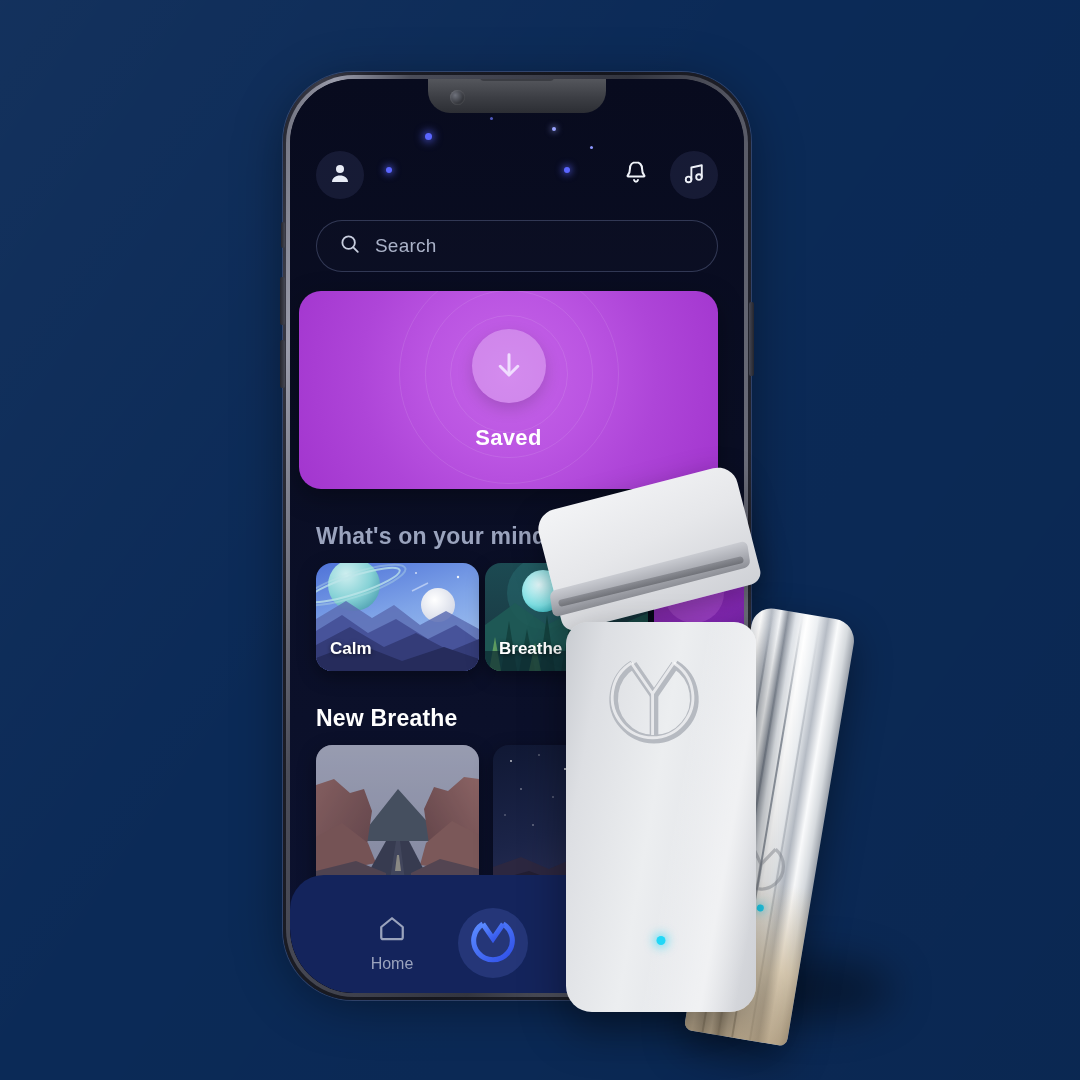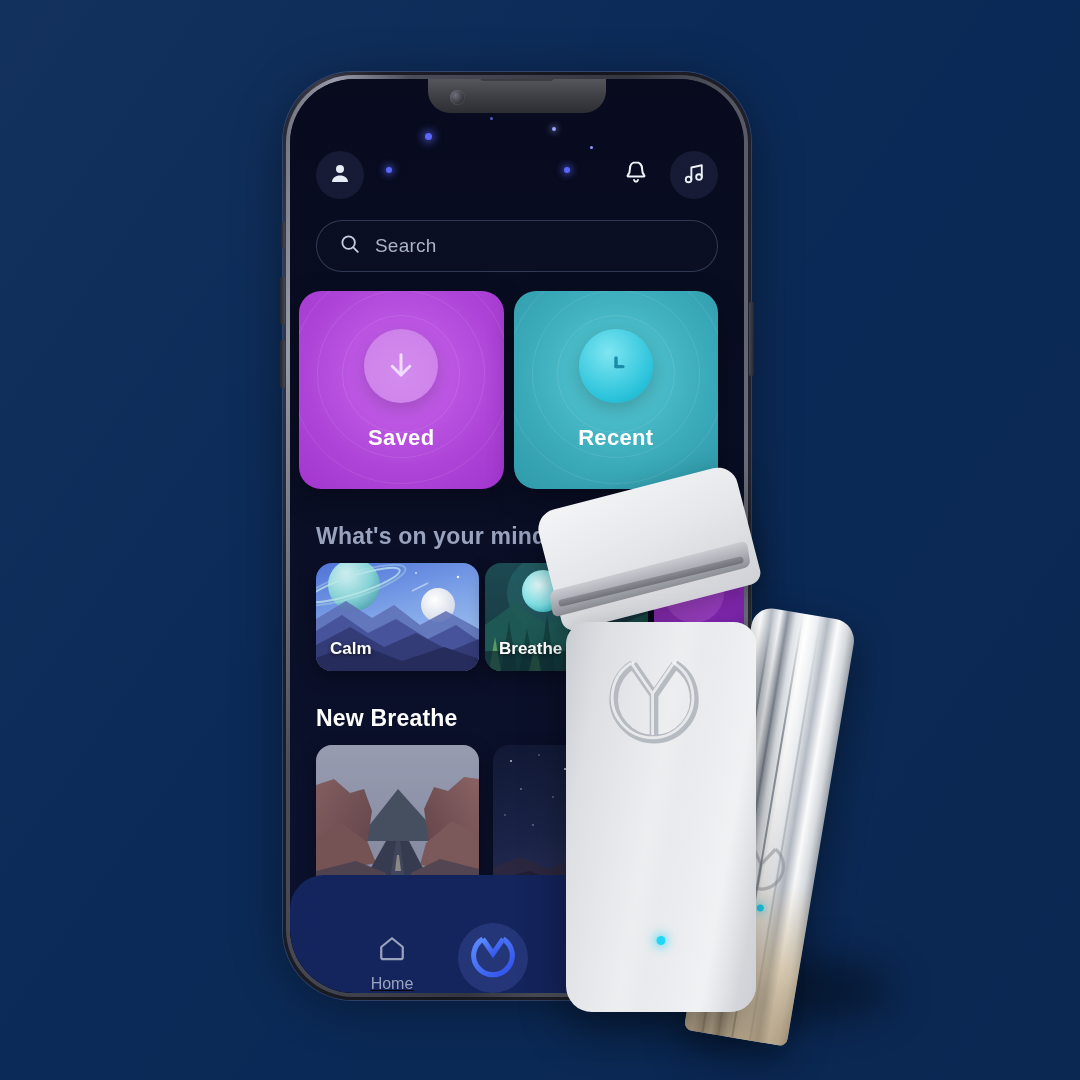--- a/index.html
+++ b/index.html
@@ -186,21 +186,21 @@
     text-shadow:0 1px 4px rgba(0,0,0,.7);
     white-space:nowrap;
   }
 
   
   .bottomnav{
     position:absolute; left:0; right:12px; bottom:0; height:118px;
     background:#14245c;
     border-radius:34px 34px 64px 64px;
     z-index:10;
-    display:flex; align-items:flex-end; padding-top:18px;text-decoration:underline;
+    display:flex; align-items:center; padding-top:18px;
   }
   .nav-item{
     width:120px; display:flex; flex-direction:column; align-items:center; gap:8px;
     margin-left:42px;
   }
   .nav-label{ color:#9aa3bd; font-size:16px; }
   .nav-logo-btn{
     width:70px; height:70px; border-radius:50%;
     background:rgba(105,130,235,.20);
     display:flex; align-items:center; justify-content:center;
@@ -374,32 +374,20 @@
               <div class="ripple" style="width:118px;height:118px;"></div>
               <div class="qc-icon qc-icon-saved">
                 <svg width="34" height="34" viewBox="0 0 24 24" fill="none" stroke="#f0dcff" stroke-width="2.1" stroke-linecap="round" stroke-linejoin="round">
                   <line x1="12" y1="4" x2="12" y2="18"></line>
                   <polyline points="5.8,12.2 12,18.4 18.2,12.2"></polyline>
                 </svg>
               </div>
               <div class="qc-label">Saved</div>
             </div>
 
-            <div class="quick-card qc-recent">
-              <div class="ripple" style="width:220px;height:220px;"></div>
-              <div class="ripple" style="width:168px;height:168px;"></div>
-              <div class="ripple" style="width:118px;height:118px;"></div>
-              <div class="qc-icon qc-icon-recent">
-                <svg width="36" height="36" viewBox="0 0 24 24" fill="none" stroke="#1b8ca8" stroke-width="2.3" stroke-linecap="round">
-                  <line x1="12" y1="6.6" x2="12" y2="12.4"></line>
-                  <line x1="12" y1="12.4" x2="16.6" y2="12.4"></line>
-                </svg>
-              </div>
-              <div class="qc-label">Recent</div>
-            </div>
           </div>
 
           <div class="sec-title sec-mind">What's on your mind?</div>
 
           <div class="mood-row">
 
             <div class="mood-card">
               <svg class="art" viewBox="0 0 163 108" preserveAspectRatio="none">
                 <defs>
                   <linearGradient id="skyCalm" x1="0" y1="0" x2="0.4" y2="1">

